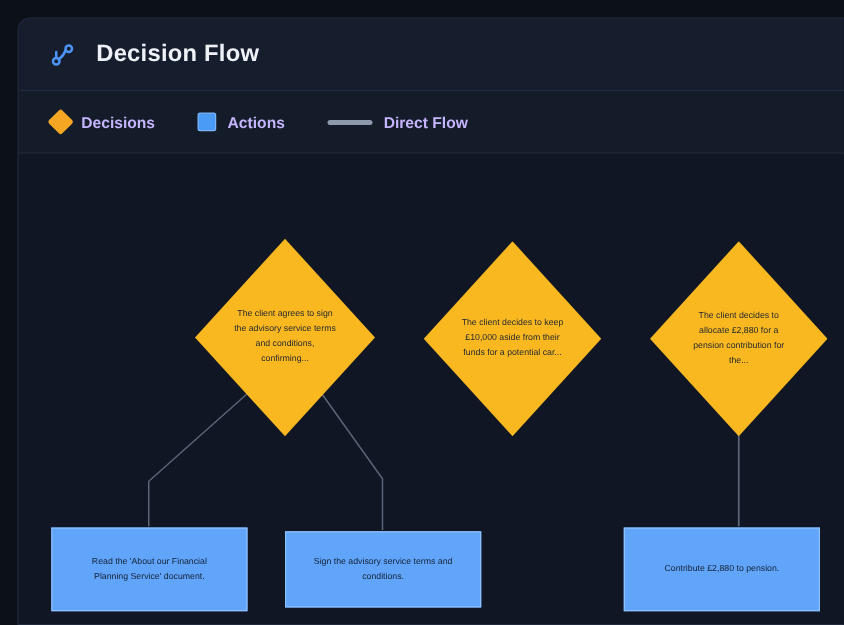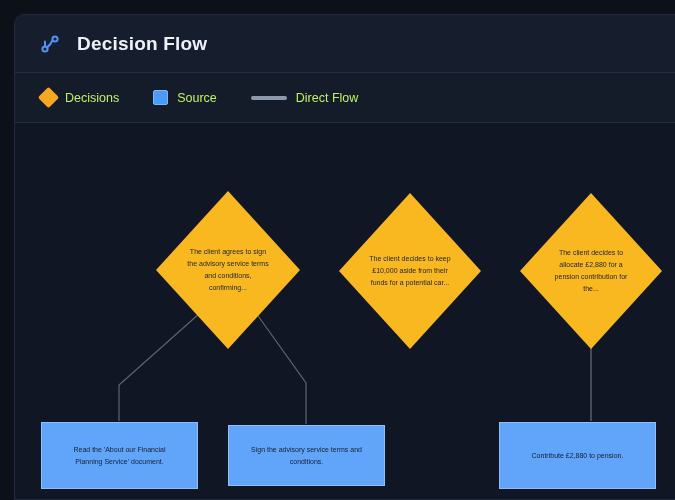--- a/index.html
+++ b/index.html
@@ -75,23 +75,23 @@
     box-sizing: border-box;
   }
 
   .legend-item {
     display: flex;
     align-items: center;
     margin-right: 34px;
   }
 
   .legend-label {
-    color: #bef264;
+    color: #c4b5fd;
     font-size: 12.5px;
-    font-weight: normal;
+    font-weight: bold;
     margin-left: 9px;
     white-space: nowrap;
   }
 
   .swatch-diamond {
     width: 15px;
     height: 15px;
     background: #f5a623;
     transform: rotate(45deg);
     border-radius: 2px;
@@ -205,21 +205,21 @@
       <span class="title">Decision Flow</span>
     </div>
 
     <div class="legend">
       <div class="legend-item">
         <span class="swatch-diamond"></span>
         <span class="legend-label">Decisions</span>
       </div>
       <div class="legend-item">
         <span class="swatch-square"></span>
-        <span class="legend-label">Source</span>
+        <span class="legend-label">Actions</span>
       </div>
       <div class="legend-item">
         <span class="swatch-line"></span>
         <span class="legend-label">Direct Flow</span>
       </div>
     </div>
 
     <div class="canvas">
 
       <svg class="edges" viewBox="0 0 675 377" preserveAspectRatio="none">

